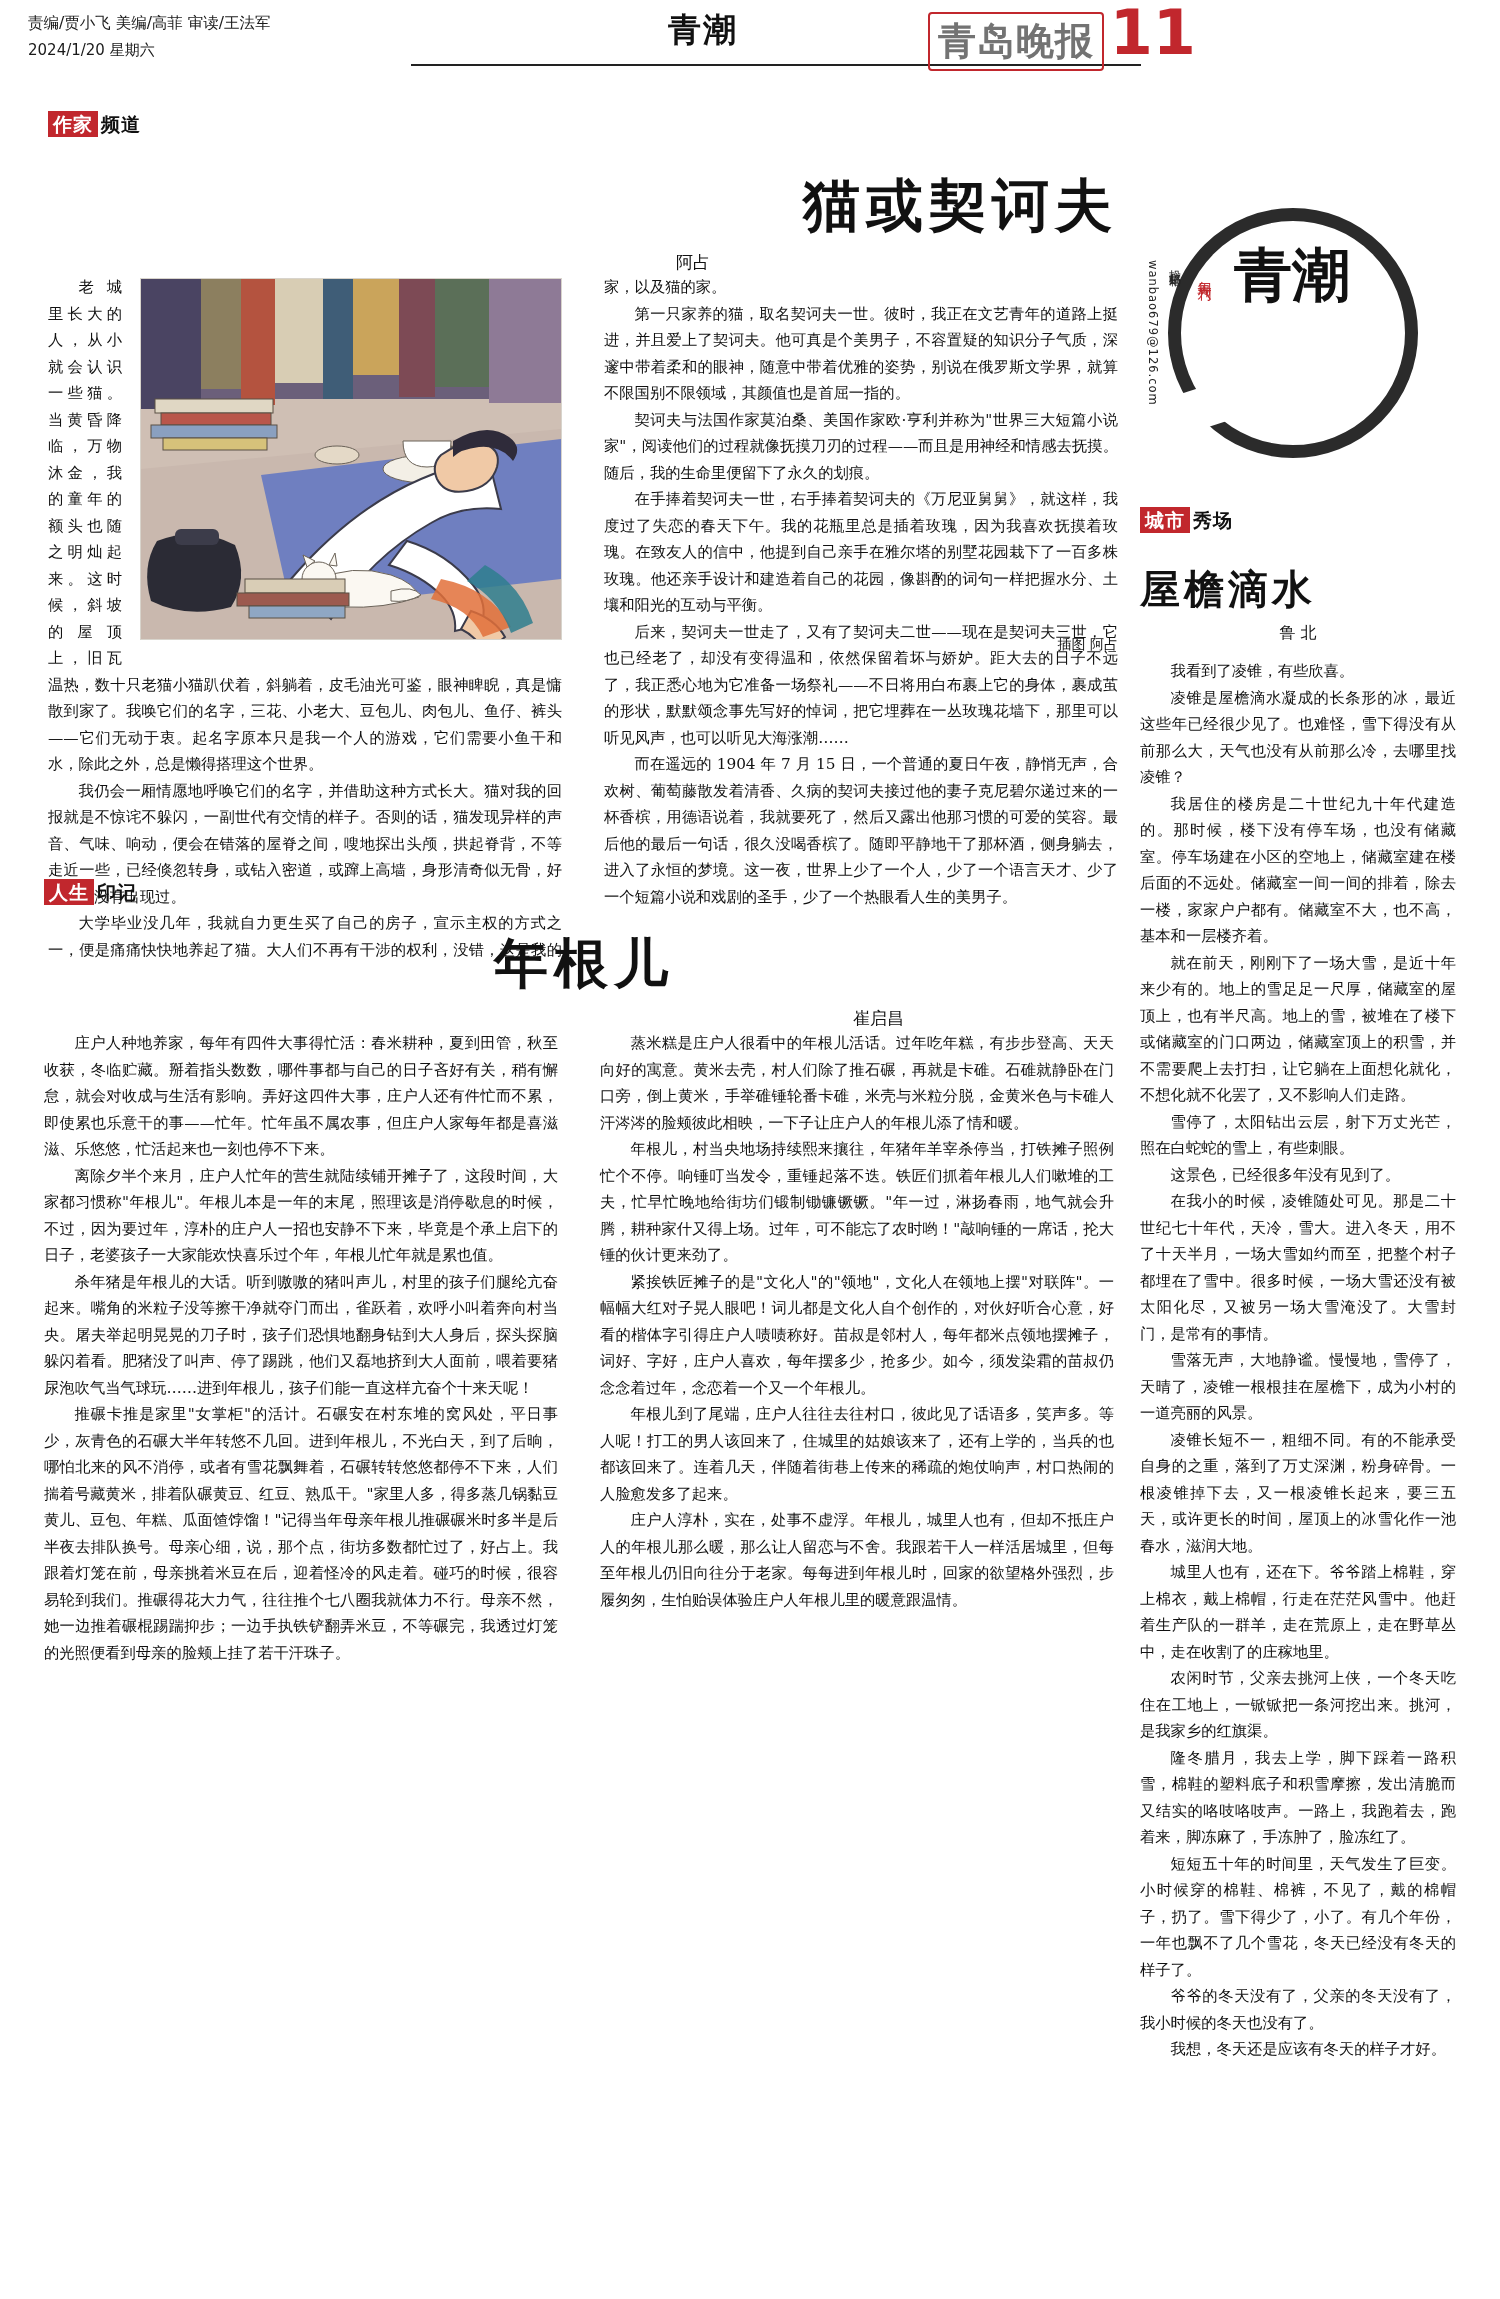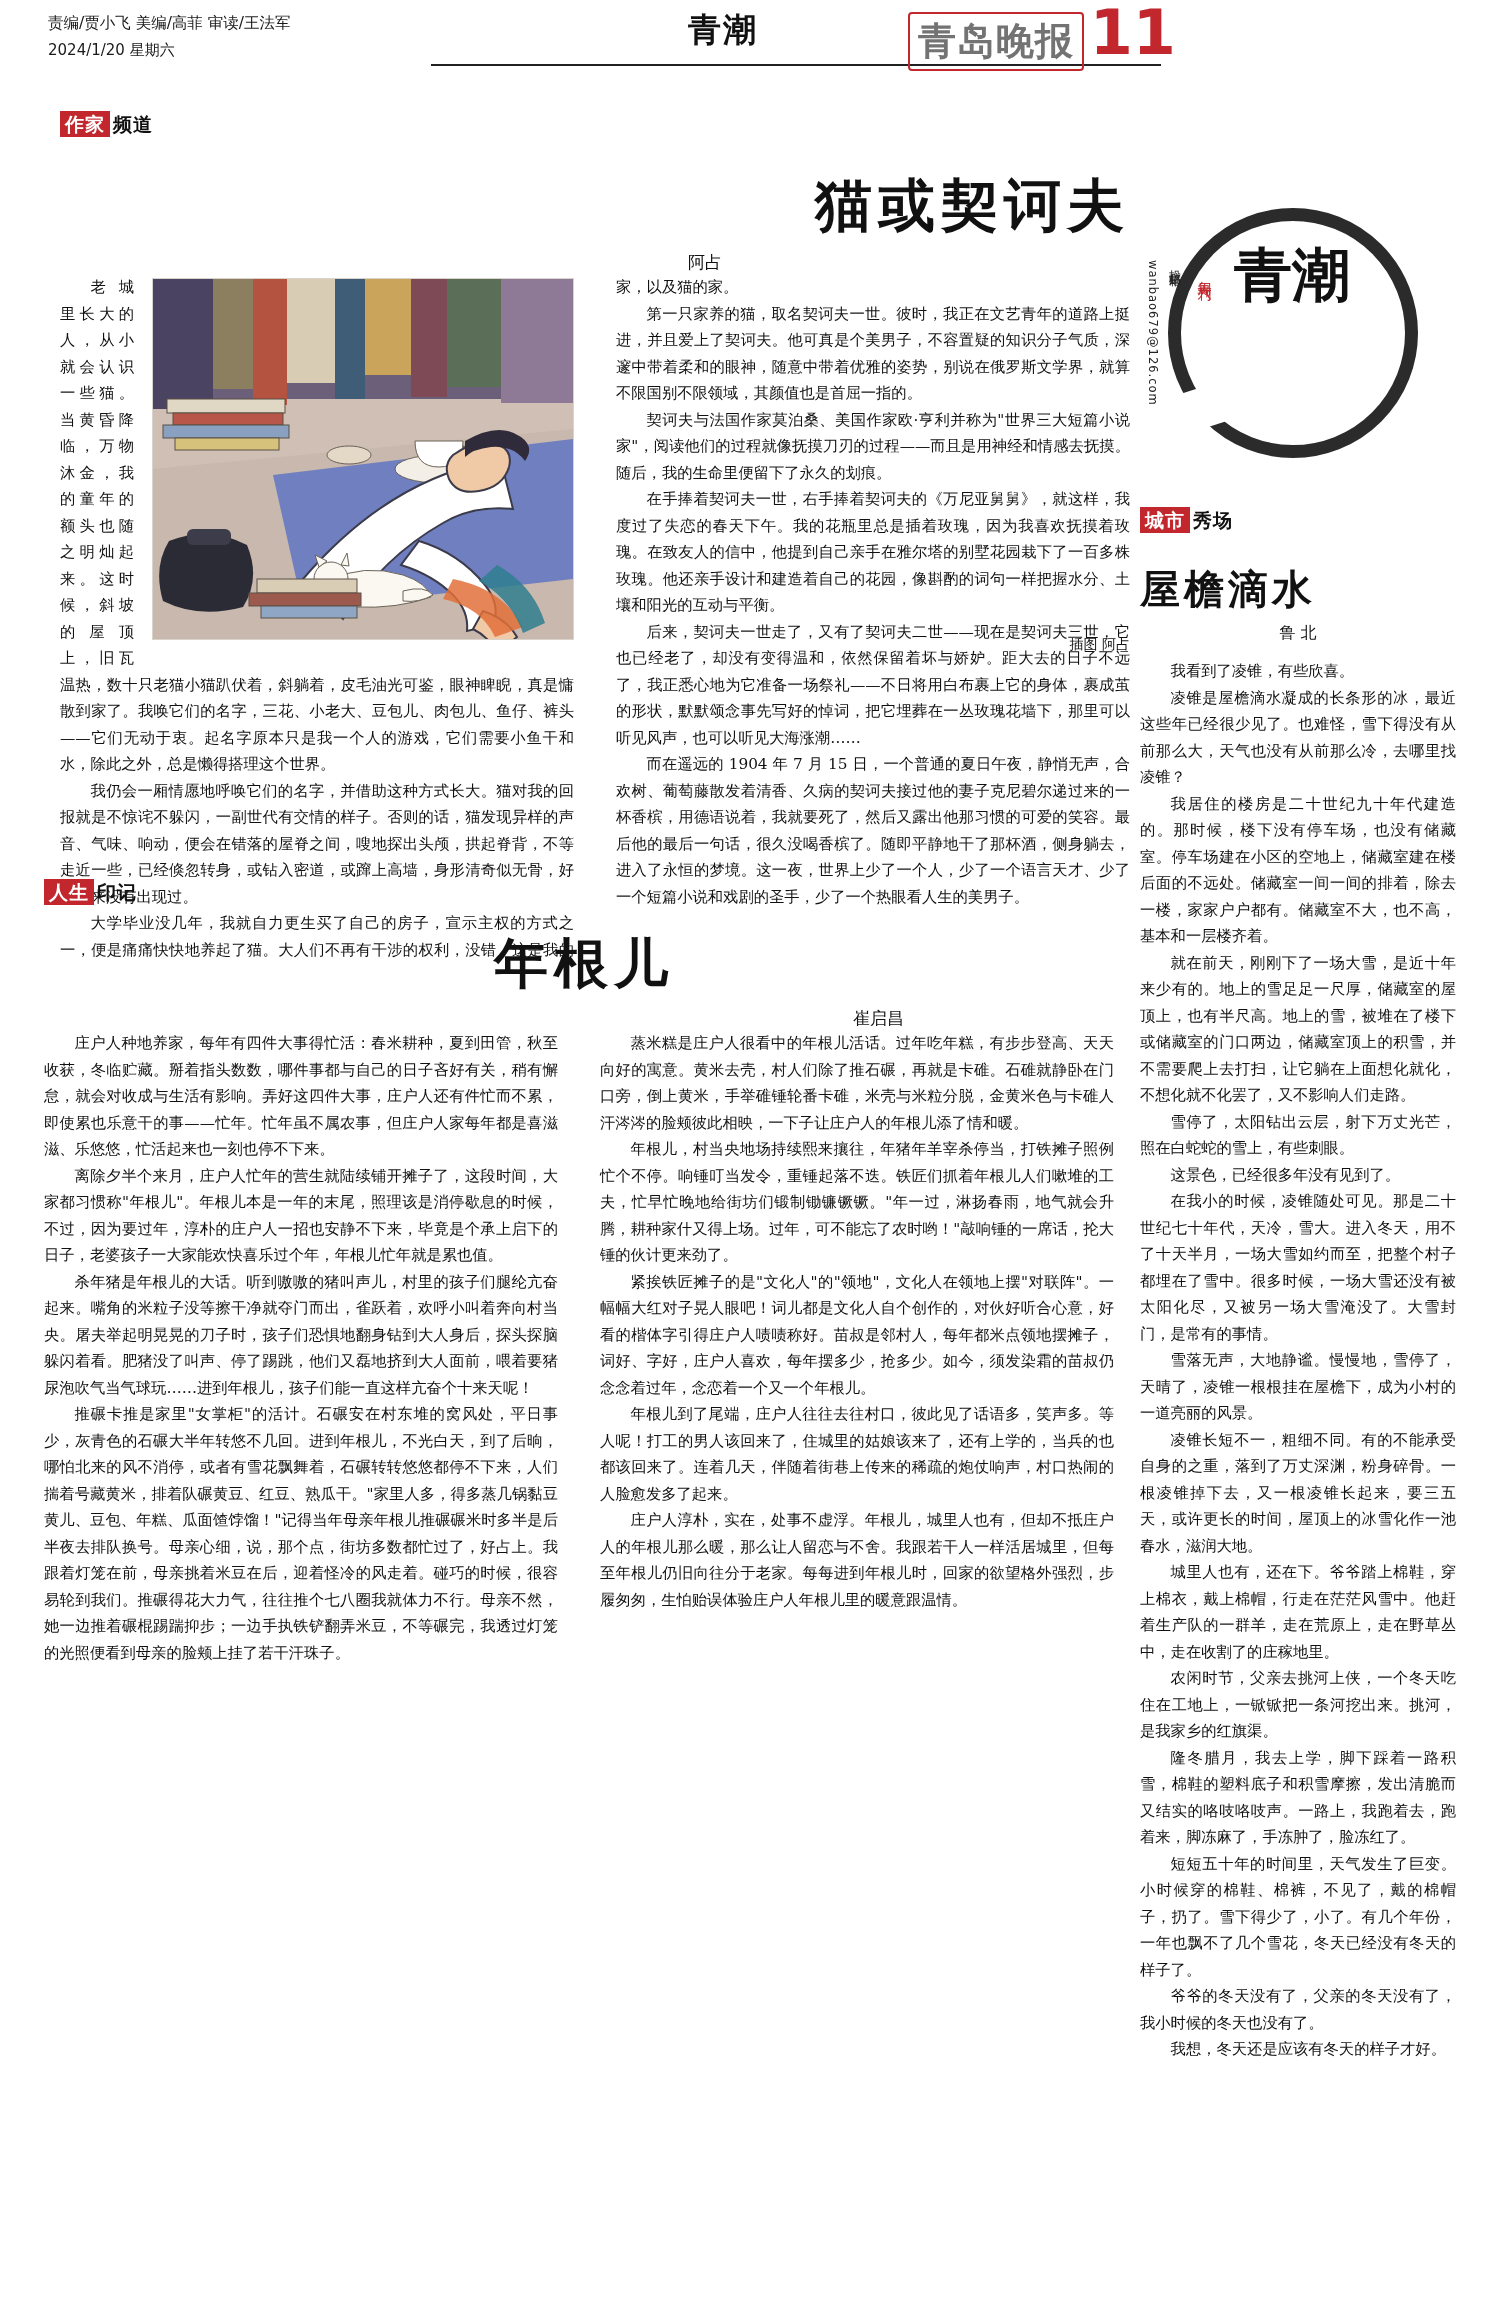--- a/index.html
+++ b/index.html
@@ -13,21 +13,21 @@
     font-family: "DejaVu Sans", "Liberation Sans", sans-serif;
     color: #111;
     position: relative;
     overflow: hidden;
   }
   .page {
     position: relative;
     width: 1224px;
     height: 2299px;
     box-sizing: border-box;
-    padding: 0 48px;
+    padding: 0 28px;
   }
 
   
   .masthead {
     position: relative;
     height: 92px;
   }
   .credits {
     position: absolute;
     left: 0;
@@ -108,21 +108,21 @@
   }
   .col-right {
     position: absolute;
     left: 1140px;
     width: 316px;
   }
 
   
   #article-cat {
     position: absolute;
-    left: 16px;
+    left: 4px;
     top: 112px;
     width: 1070px;
   }
   .headline-1 {
     font-family: "DejaVu Serif", serif;
     font-size: 57px;
     font-weight: bold;
     letter-spacing: 6px;
     text-align: right;
     margin: 28px 0 2px 0;

